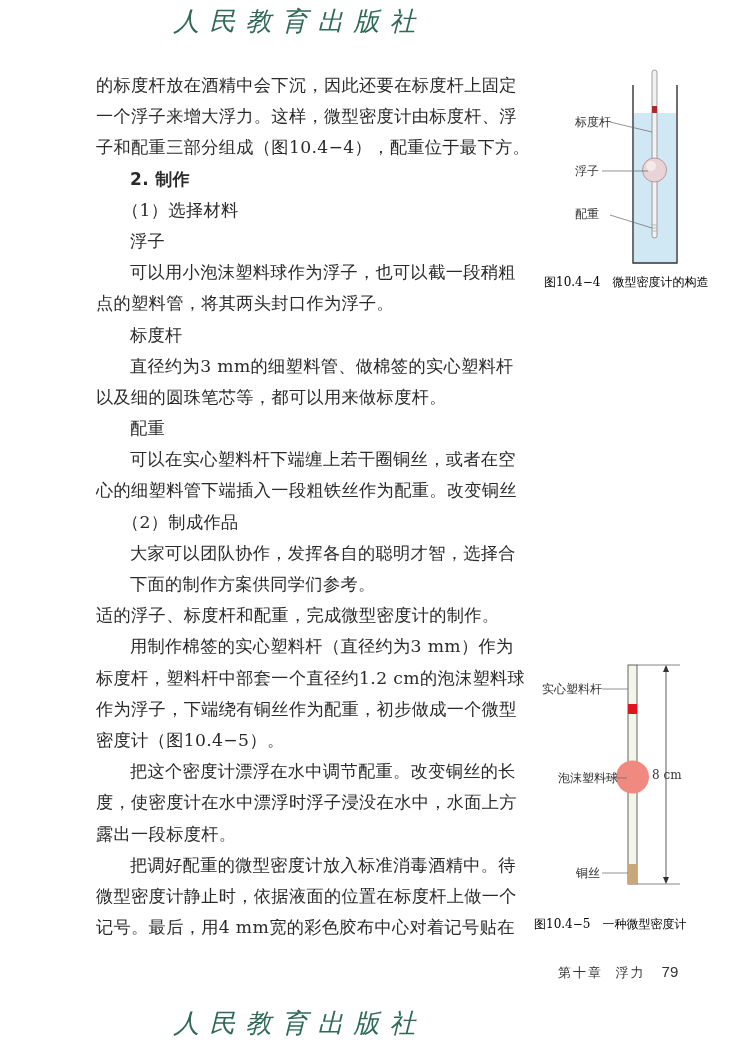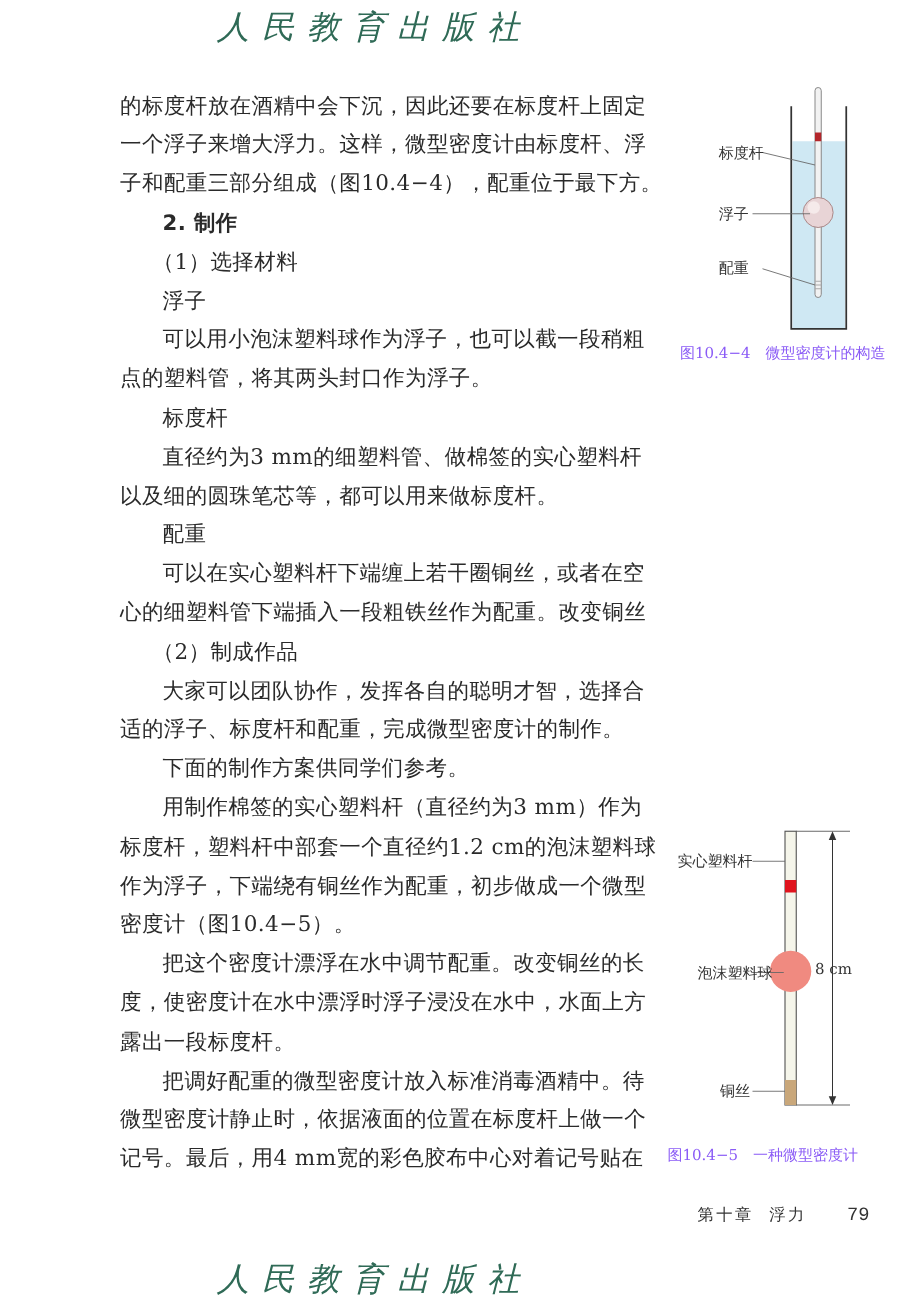--- a/index.html
+++ b/index.html
@@ -15,25 +15,25 @@
   .publisher.bottom { top:1006px; }
 
   .body-text { position:absolute; left:96px; top:70px; width:414px; }
   .line { height:31.2px; line-height:31.2px; font-size:17.2px; white-space:nowrap; letter-spacing:0.35px; }
   .indent { padding-left:34px; }
   .sub { padding-left:26px; }
   .heading { font-weight:bold; padding-left:34px; font-family:"DejaVu Sans","Liberation Sans",sans-serif; font-size:17px; }
 
   .figure { position:absolute; }
   .fig-label { position:absolute; font-size:12px; color:#333; white-space:nowrap; }
-  .caption { position:absolute; font-size:12px; color:#8b5cf6; white-space:nowrap; }
+  .caption { position:absolute; font-size:12px; color:#000000; white-space:nowrap; }
 
   .footer-info { position:absolute; top:963px; left:558px; font-size:13px; color:#333; white-space:nowrap; }
   .footer-info .chapter { letter-spacing:2px; }
-  .footer-info .page-num { font-family:Liberation Mono, monospace; font-size:15px; margin-left:28px; }
+  .footer-info .page-num { font-family:Liberation Sans, sans-serif; font-size:15px; margin-left:12px; }
 </style>
 </head>
 <body>
 
 <div class="publisher top">人民教育出版社</div>
 
 <div class="body-text">
   <div class="line">的标度杆放在酒精中会下沉，因此还要在标度杆上固定</div>
   <div class="line">一个浮子来增大浮力。这样，微型密度计由标度杆、浮</div>
   <div class="line">子和配重三部分组成（图10.4−4），配重位于最下方。</div>
@@ -43,22 +43,22 @@
   <div class="line indent">可以用小泡沫塑料球作为浮子，也可以截一段稍粗</div>
   <div class="line">点的塑料管，将其两头封口作为浮子。</div>
   <div class="line indent">标度杆</div>
   <div class="line indent">直径约为3 mm的细塑料管、做棉签的实心塑料杆</div>
   <div class="line">以及细的圆珠笔芯等，都可以用来做标度杆。</div>
   <div class="line indent">配重</div>
   <div class="line indent">可以在实心塑料杆下端缠上若干圈铜丝，或者在空</div>
   <div class="line">心的细塑料管下端插入一段粗铁丝作为配重。改变铜丝</div>
   <div class="line sub">（2）制成作品</div>
   <div class="line indent">大家可以团队协作，发挥各自的聪明才智，选择合</div>
+  <div class="line indent">下面的制作方案供同学们参考。</div>
   <div class="line">适的浮子、标度杆和配重，完成微型密度计的制作。</div>
-  <div class="line indent">下面的制作方案供同学们参考。</div>
   <div class="line indent">用制作棉签的实心塑料杆（直径约为3 mm）作为</div>
   <div class="line">标度杆，塑料杆中部套一个直径约1.2 cm的泡沫塑料球</div>
   <div class="line">作为浮子，下端绕有铜丝作为配重，初步做成一个微型</div>
   <div class="line">密度计（图10.4−5）。</div>
   <div class="line indent">把这个密度计漂浮在水中调节配重。改变铜丝的长</div>
   <div class="line">度，使密度计在水中漂浮时浮子浸没在水中，水面上方</div>
   <div class="line">露出一段标度杆。</div>
   <div class="line indent">把调好配重的微型密度计放入标准消毒酒精中。待</div>
   <div class="line">微型密度计静止时，依据液面的位置在标度杆上做一个</div>
   <div class="line">记号。最后，用4 mm宽的彩色胶布中心对着记号贴在</div>

